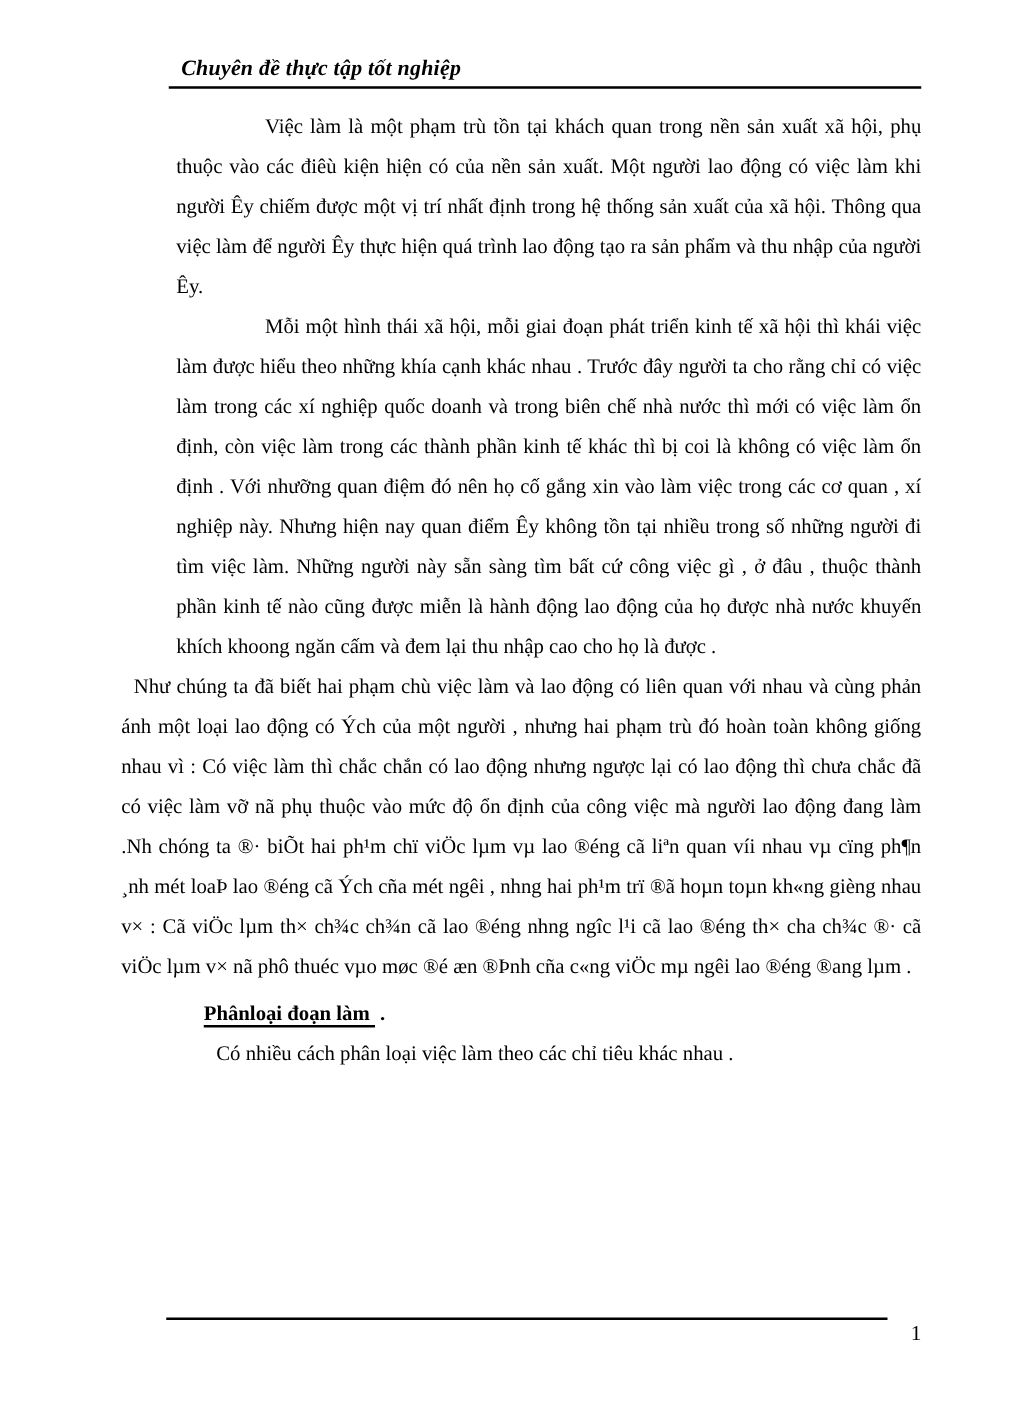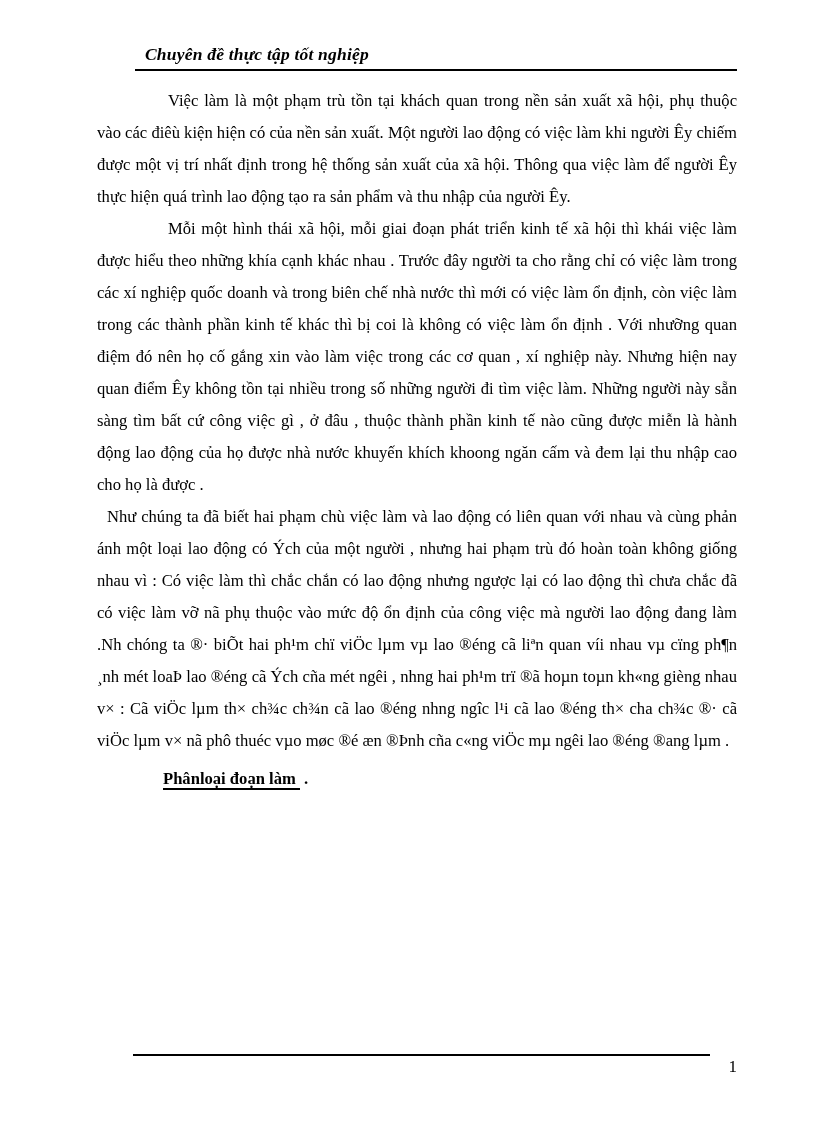--- a/index.html
+++ b/index.html
@@ -24,21 +24,21 @@
     font-style: italic;
     letter-spacing: 0.2px;
   }
   .body-text {
     margin: 14px 79px 0 97px;
     font-size: 16.6px;
     line-height: 32px;
     text-align: justify;
   }
   .para { margin: 0; }
-  .indent { text-indent: 71px; }
+  .indent { text-indent: 71px; margin-left: 44px; }
   .indent-wide { text-indent: 76px; }
   .small-indent { text-indent: 10px; }
   .heading-line {
     margin: 6px 0 0 0;
     text-indent: 66px;
     font-weight: bold;
   }
   .heading-underline {
     border-bottom: 2px solid #000000;
     padding-right: 4px;
@@ -66,18 +66,19 @@
 
   <div class="header">
     <span class="header-title">Chuyên đề thực tập tốt nghiệp</span>
   </div>
 
   <div class="body-text">
     <p class="para indent">Việc làm là một phạm trù tồn tại khách quan trong nền sản xuất xã hội, phụ thuộc vào các điêù kiện hiện có của nền sản xuất. Một người lao động có việc làm khi người Êy chiếm được một vị trí nhất định trong hệ thống sản xuất của xã hội. Thông qua việc làm để người Êy thực hiện quá trình lao động tạo ra sản phẩm và thu nhập của người Êy.</p>
     <p class="para indent">Mỗi một hình thái xã hội, mỗi giai đoạn phát triển kinh tế xã hội thì khái việc làm được hiểu theo những khía cạnh khác nhau . Trước đây người ta cho rằng chỉ có việc làm trong các xí nghiệp quốc doanh và trong biên chế nhà nước thì mới có việc làm ổn định, còn việc làm trong các thành phần kinh tế khác thì bị coi là không có việc làm ổn định . Với nhưỡng quan điệm đó nên họ cố gắng xin vào làm việc trong các cơ quan , xí nghiệp này. Nhưng hiện nay quan điểm Êy không tồn tại nhiều trong số những người đi tìm việc làm. Những người này sẵn sàng tìm bất cứ công việc gì , ở đâu , thuộc thành phần kinh tế nào cũng được miễn là hành động lao động của họ được nhà nước khuyến khích khoong ngăn cấm và đem lại thu nhập cao cho họ là được .</p>
     <p class="para small-indent">Như chúng ta đã biết hai phạm chù việc làm và lao động có liên quan với nhau và cùng phản ánh một loại lao động có Ých của một người , nhưng hai phạm trù đó hoàn toàn không giống nhau vì : Có việc làm thì chắc chắn có lao động nhưng ngược lại có lao động thì chưa chắc đã có việc làm vỡ nã phụ thuộc vào mức độ ổn định của công việc mà người lao động đang làm .Nh  chóng ta ®· biÕt hai ph¹m chï viÖc lµm vµ lao ®éng cã liªn quan víi nhau vµ cïng ph¶n ¸nh mét loaÞ lao ®éng cã Ých cña mét ngêi  , nhng hai ph¹m trï ®ã hoµn toµn kh«ng gièng nhau v× : Cã viÖc lµm th× ch¾c ch¾n cã lao ®éng nhng  ngîc  l¹i cã lao ®éng th× cha  ch¾c ®·  cã viÖc lµm v× nã phô thuéc vµo møc ®é æn ®Þnh cña c«ng viÖc mµ ngêi  lao ®éng ®ang lµm .</p>
     <p class="para heading-line"><span class="heading-underline">Phânloại đoạn làm</span><span> .</span></p>
+    <p class="para indent-wide">Có nhiều cách phân loại việc làm theo các chỉ tiêu khác nhau .</p>
   </div>
 
   <div class="footer-line"></div>
   <div class="page-number">1</div>
 
 </div>
 
 </body></html>

